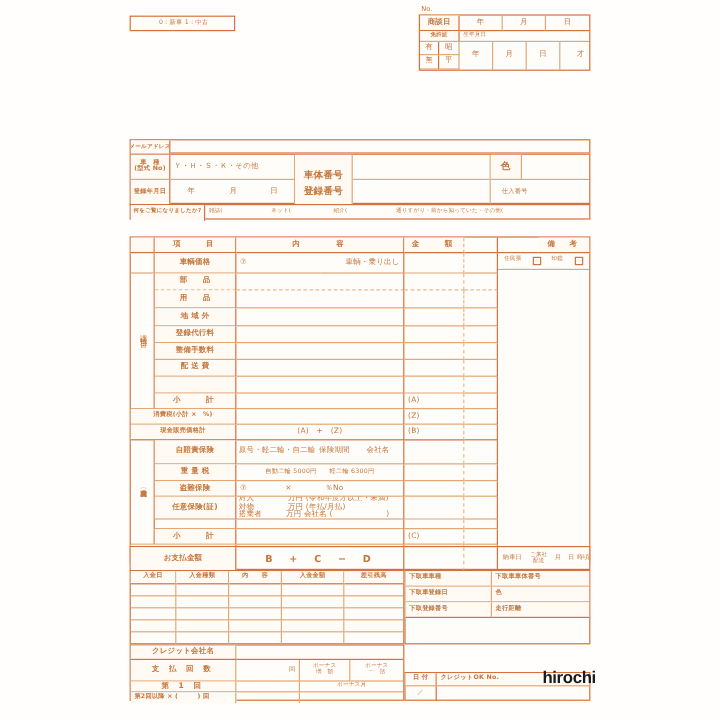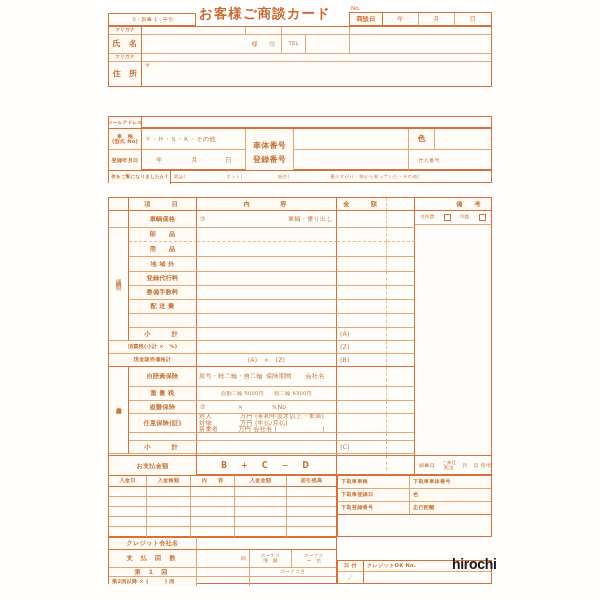--- a/index.html
+++ b/index.html
@@ -101,21 +101,20 @@
     color: #1a1a1a;
     letter-spacing: -0.3px;
     font-family: "Liberation Sans", sans-serif;
   }
 </style>
 </head>
 <body>
 
 <div id="page">
 
-  <div id="title">お客様ご商談カード</div>
 
   <div class="blk" style="left:108px; top:13px; width:88px; height:13px;">
     <div class="cell plain mini" style="left:0;top:0;width:88px;height:11px;">0：新車 1：中古</div>
   </div>
 
   <div class="freeline" style="left:351px; top:5px;">No.</div>
 
   <div class="blk" style="left:349px; top:12px; width:143px; height:47px;">
     <div class="cell lbl strong-r strong-b" style="left:0;top:0;width:33px;height:13px;">商談日</div>
     <div class="cell strong-b" style="left:33px;top:0;width:36px;height:13px;">年</div>
@@ -129,42 +128,20 @@
     <div class="cell strong-r" style="left:0;top:33px;width:16px;height:12px;">無</div>
     <div class="cell" style="left:16px;top:22px;width:17px;height:11px;">昭</div>
     <div class="cell" style="left:16px;top:33px;width:17px;height:12px;">平</div>
 
     <div class="cell nb-b" style="left:33px;top:22px;width:28px;height:23px;">年</div>
     <div class="cell nb-b" style="left:61px;top:22px;width:28px;height:23px;">月</div>
     <div class="cell nb-b" style="left:89px;top:22px;width:28px;height:23px;">日</div>
     <div class="cell nb-b nb-r" style="left:117px;top:22px;width:24px;height:23px;justify-content:flex-end;padding-right:4px;">才</div>
   </div>
 
-  <div class="blk" style="left:108px; top:26px; width:384px; height:61px;">
-
-    <div class="cell lbl tiny strong-r" style="left:0;top:0;width:33px;height:8px;">フリガナ</div>
-    <div class="cell" style="left:33px;top:0;width:104px;height:8px;"></div>
-    <div class="cell" style="left:137px;top:0;width:36px;height:8px;"></div>
-    <div class="cell" style="left:173px;top:0;width:68px;height:8px;"></div>
-    <div class="cell nb-r" style="left:241px;top:0;width:141px;height:8px;"></div>
-
-    <div class="cell lbl big strong-r" style="left:0;top:8px;width:33px;height:19px;">氏　名</div>
-    <div class="cell nb-r" style="left:33px;top:8px;width:104px;height:19px;"></div>
-    <div class="cell nb-r" style="left:137px;top:8px;width:18px;height:19px;">様</div>
-    <div class="cell" style="left:155px;top:8px;width:18px;height:19px;">㊞</div>
-    <div class="cell mini" style="left:173px;top:8px;width:24px;height:19px;">TEL</div>
-    <div class="cell" style="left:197px;top:8px;width:44px;height:19px;"></div>
-    <div class="cell nb-r" style="left:241px;top:8px;width:141px;height:19px;"></div>
-
-    <div class="cell lbl tiny strong-r" style="left:0;top:27px;width:33px;height:8px;">フリガナ</div>
-    <div class="cell nb-r" style="left:33px;top:27px;width:349px;height:8px;"></div>
-
-    <div class="cell lbl big strong-r nb-b" style="left:0;top:35px;width:33px;height:24px;">住　所</div>
-    <div class="cell nb-r nb-b left" style="left:33px;top:35px;width:349px;height:24px;align-items:flex-start;padding-top:1px;">〒</div>
-  </div>
 
 
   <div class="blk" style="left:108px; top:116px; width:384px; height:12px;">
     <div class="cell lbl tiny strong-r nb-b" style="left:0;top:0;width:33px;height:12px;">メールアドレス</div>
     <div class="cell nb-r nb-b" style="left:33px;top:0;width:349px;height:12px;"></div>
   </div>
 
   <div class="blk" style="left:108px; top:128px; width:384px; height:42px;">
 
     <div class="cell lbl mini strong-r" style="left:0;top:0;width:33px;height:21px;flex-direction:column;justify-content:center;">

